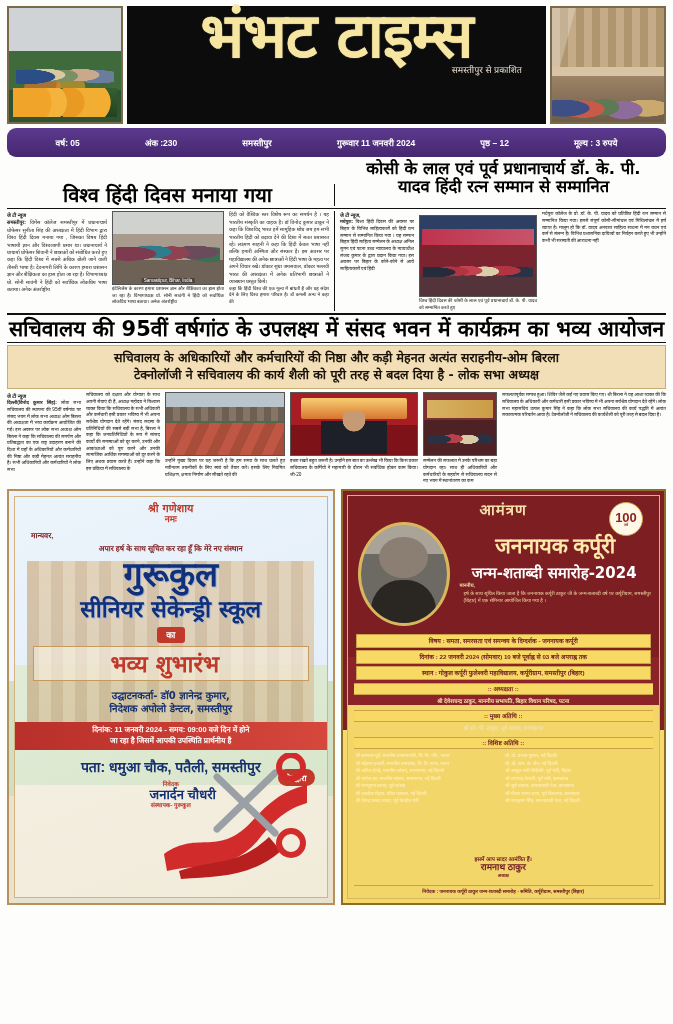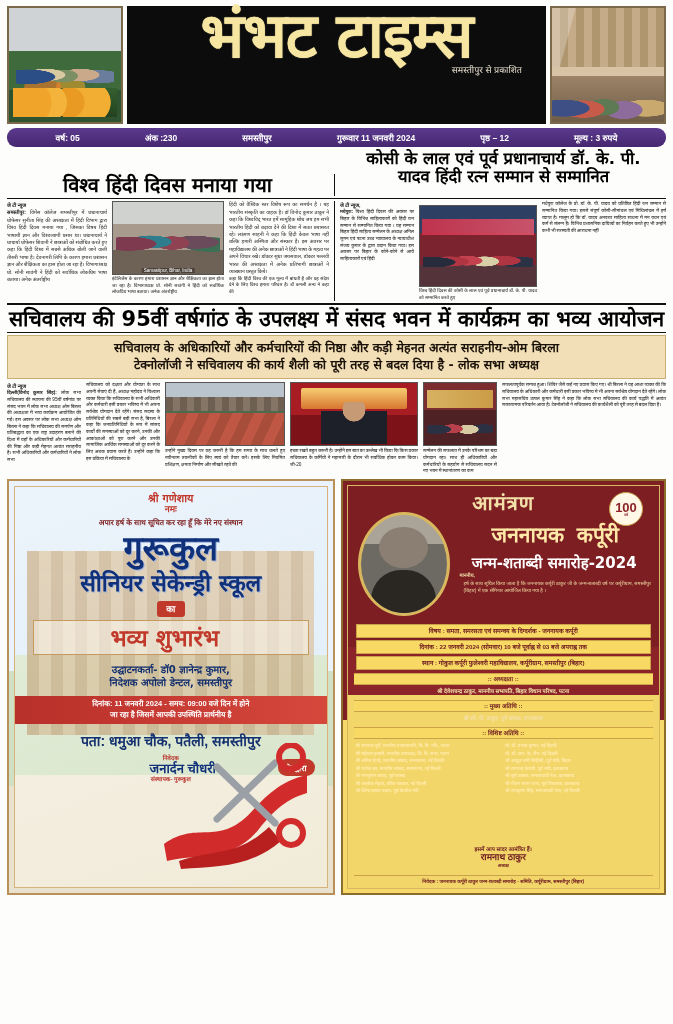--- a/index.html
+++ b/index.html
@@ -118,21 +118,21 @@
     text-align: right;
     color: #e8e1cf;
     font-size: 9px;
     padding-right: 14px;
     margin-top: -2px;
   }
 
   
   .infobar {
     margin-top: 4px;
-    height: 19px;
+    height: 29px;
     background: linear-gradient(to bottom, #5b3a8e, #46276f);
     border-radius: 9px;
     display: flex;
     align-items: center;
     justify-content: space-around;
     color: #ffffff;
     font-size: 8.5px;
     font-weight: 700;
     padding: 0 16px;
   }
@@ -411,21 +411,21 @@
     background: linear-gradient(to bottom, #7e1f24 0 58%, #f5d96b 58% 100%);
     padding: 4px;
   }
   .ad-karpoori .inner {
     position:absolute; inset:4px;
     border: 1px solid #d9b75e;
     background: linear-gradient(to bottom, #7d1e23 0 40%, #8b2328 40% 52%, #f3d66a 52% 100%);
     overflow:hidden;
   }
   .k-aamantran {
-    text-align:center; color:#f3e0a8; font-size:20px; font-weight:700;
+    text-align:center; color:#f3e0a8; font-size:15px; font-weight:700;
     padding-top: 3px; letter-spacing:1px;
     font-family: "DejaVu Sans", sans-serif;
   }
   .k-100 {
     position:absolute; right: 16px; top: 6px;
     width: 34px; height: 34px; border-radius:50%;
     background:#fff8e6; border:1.5px solid #c9a24a;
     color:#8b2328; font-size:13px; font-weight:700;
     display:flex; align-items:center; justify-content:center;
     flex-direction: column; line-height:1;
@@ -442,21 +442,21 @@
     background:#8a7f72; border-radius:50%;
   }
   .k-portrait::after {
     content:""; position:absolute; left:12%; bottom:0; width:76%; height:44%;
     background:#2a2722; border-radius: 30px 30px 0 0;
   }
   .k-title {
     position:absolute; left:112px; right:8px; top:40px;
     text-align:center; color:#ffe9a8; font-size:21px; font-weight:700;
     line-height:1.02;
-    font-family:Liberation Mono, monospace;
+    font-family:Liberation Serif, serif;
   }
   .k-title2 {
     position:absolute; left:108px; right:6px; top:66px;
     text-align:center; color:#ffffff; font-size:15px; font-weight:700;
     font-family:"DejaVu Sans", sans-serif;
   }
   .k-salutation {
     position:absolute; left:112px; right:8px; top:86px;
     color:#f0dca4; font-size:5px; font-weight:700;
   }
@@ -626,20 +626,21 @@
 
     <div class="ad ad-gurukul">
       <div class="inner">
         <div class="bldg"></div>
 
         <div class="ganesh">
           <span>श्री गणेशाय</span>
           <span class="small">नमः</span>
         </div>
 
+        <div class="g-manyavar">मान्यवर,</div>
         <div class="g-line">अपार हर्ष के साथ सूचित कर रहा हूँ कि मेरे नए संस्थान</div>
 
         <div class="g-title">गुरूकुल</div>
         <div class="g-title2">सीनियर सेकेन्ड्री स्कूल</div>
 
         <div class="g-ka">का</div>
 
         <div class="g-shubh-box">
           <div class="g-shubh">भव्य शुभारंभ</div>
         </div>

